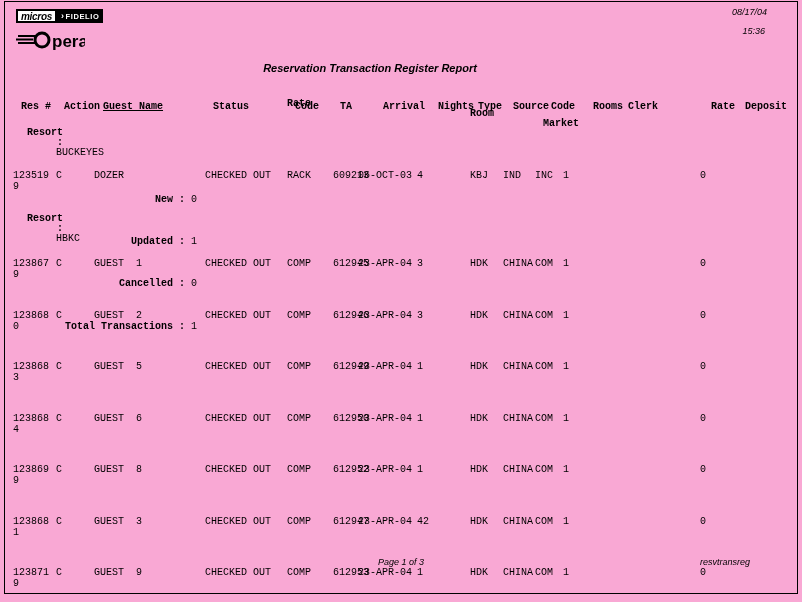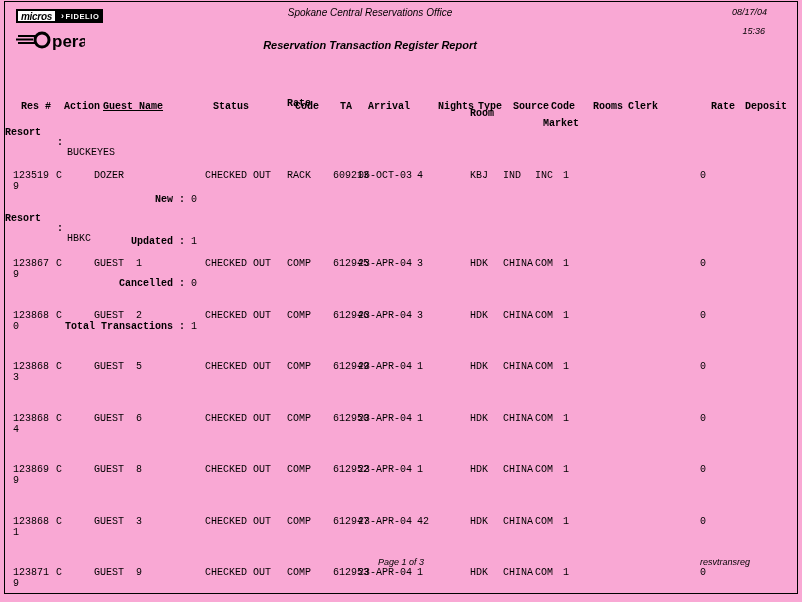--- a/index.html
+++ b/index.html
@@ -14,37 +14,37 @@
   .mf-right{background:#000;color:#fff;display:flex;align-items:center;
             font:bold 7.5px "Liberation Sans",sans-serif;padding:0 4px;letter-spacing:0.6px;}
   .mf-arrow{color:#fff;font-size:9px;margin-right:1px;font-style:normal;}
   .opera-svg{position:absolute;left:15px;top:29px;}
 
   
   .office{position:absolute;top:7px;left:0;width:740px;text-align:center;
           font:italic 10px "Liberation Sans",sans-serif;}
   .hdate{position:absolute;top:7px;right:35px;font:italic 9px "Liberation Sans",sans-serif;}
   .htime{position:absolute;top:26px;right:37px;font:italic 9px "Liberation Sans",sans-serif;}
-  .rtitle{position:absolute;top:39px;left:0;width:740px;text-align:center;
+  .rtitle{position:absolute;top:62px;left:0;width:740px;text-align:center;
           font:italic bold 11px "Liberation Sans",sans-serif;}
 
   
   .mono, .mono span{font-family:"Liberation Mono",monospace;font-size:10px;line-height:10px;white-space:pre;}
   .thead{position:absolute;top:89px;left:0;right:0;font-weight:bold;height:24px;}
   .thead span{position:absolute;font-weight:bold;}
   .h2{top:13px;padding-left:8px;}
   .x-res{left:13px;}  .x-act{left:56px;}  .x-guest{left:95px;text-decoration:underline;} .x-status{left:205px;}
-  .x-rcode{left:287px;}.x-ta{left:332px;} .x-arr{left:360px;}  .x-nts{left:430px;}
+  .x-rcode{left:287px;}.x-ta{left:332px;} .x-arr{left:375px;}  .x-nts{left:430px;}
   .x-room{left:470px;} .x-src{left:505px;}.x-mkt{left:543px;}  .x-rms{left:585px;}
   .x-clk{left:620px;}  .x-rate{left:703px;}.x-dep{left:737px;}
 
   .resort{position:absolute;left:0;height:11px;}
-  .resort .r-label{position:absolute;left:5px;font-weight:bold;}
+  .resort .r-label{position:absolute;left:27px;font-weight:bold;}
   .resort .r-colon{position:absolute;left:57px;font-weight:bold;}
-  .resort .r-val{position:absolute;left:67px;}
+  .resort .r-val{position:absolute;left:56px;}
 
   .rows{position:absolute;left:0;right:0;}
   .trow{position:relative;height:21.5px;}
   .trow span{position:absolute;top:0;}
   .trow .l2{top:11px;}
   .c-res{left:13px;} .c-act{left:56px;} .c-guest{left:94px;} .c-status{left:205px;}
   .c-rcode{left:287px;}.c-ta{left:333px;}.c-arr{left:358px;}  .c-nts{left:417px;}
   .c-room{left:470px;} .c-src{left:503px;}.c-mkt{left:535px;} .c-rms{left:563px;}
   .c-clk{left:600px;}  .c-rate{left:700px;}.c-dep{left:740px;}
 
@@ -74,21 +74,20 @@
         <span>FIDELIO</span>
       </span>
   </div>
 
   <svg class="opera-svg" width="70" height="24" viewBox="0 0 70 24">
     <path d="M3 7 H21 M1 10.5 H18 M3 14 H21" stroke="#000" stroke-width="1.8" fill="none"></path>
     <circle cx="27" cy="11" r="7" fill="none" stroke="#000" stroke-width="3"></circle>
     <text x="37" y="18" font-size="17" font-weight="bold" fill="#000" font-family="Liberation Sans, sans-serif">pera</text>
   </svg>
 
-  <div class="office">Spokane Central Reservations Office</div>
   <div class="hdate">08/17/04</div>
   <div class="htime">15:36</div>
   <div class="rtitle">Reservation Transaction Register Report</div>
 
   <div class="thead mono">
     <span class="x-rcode">Rate</span>
     <span class="x-room">Room</span>
     <span class="x-mkt">Market</span>
     <span class="h2 x-res">Res #</span>
     <span class="h2 x-act">Action</span>

